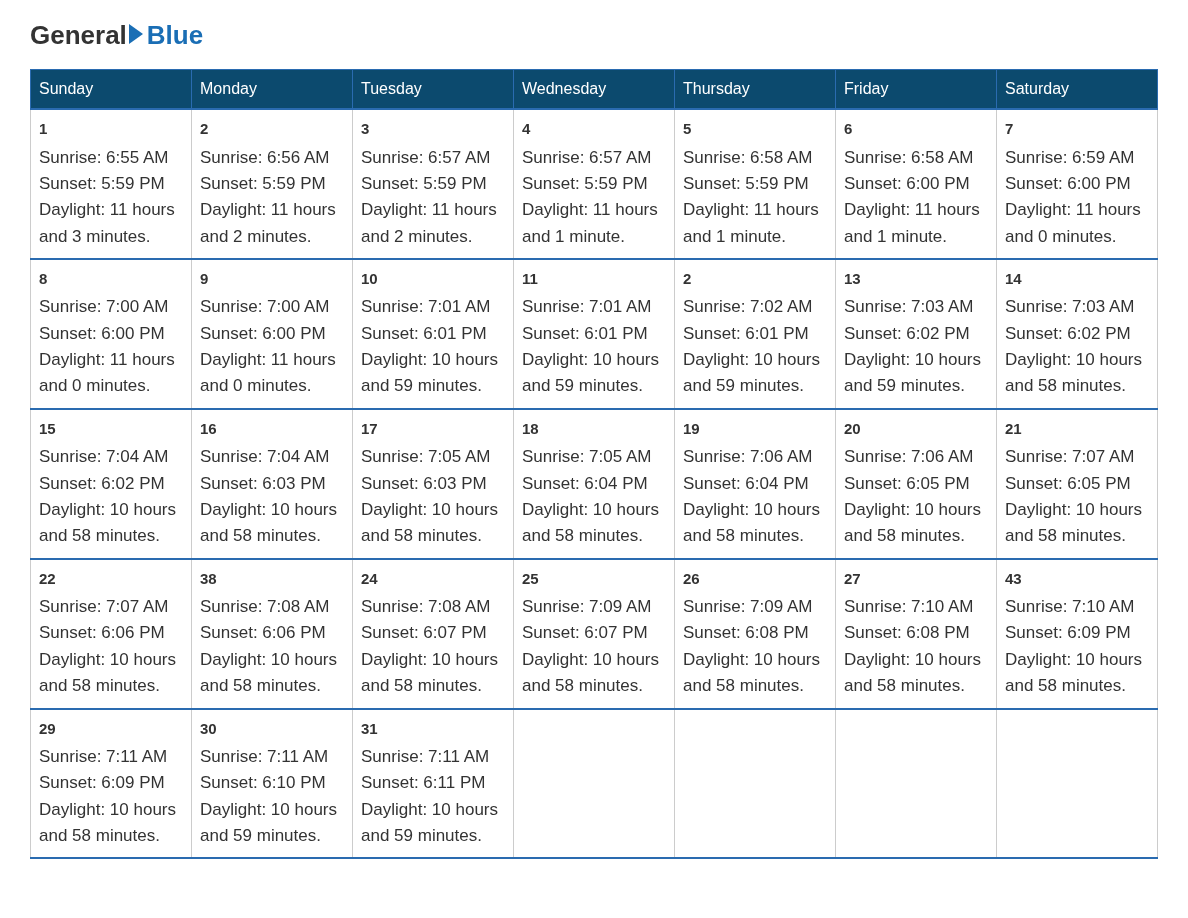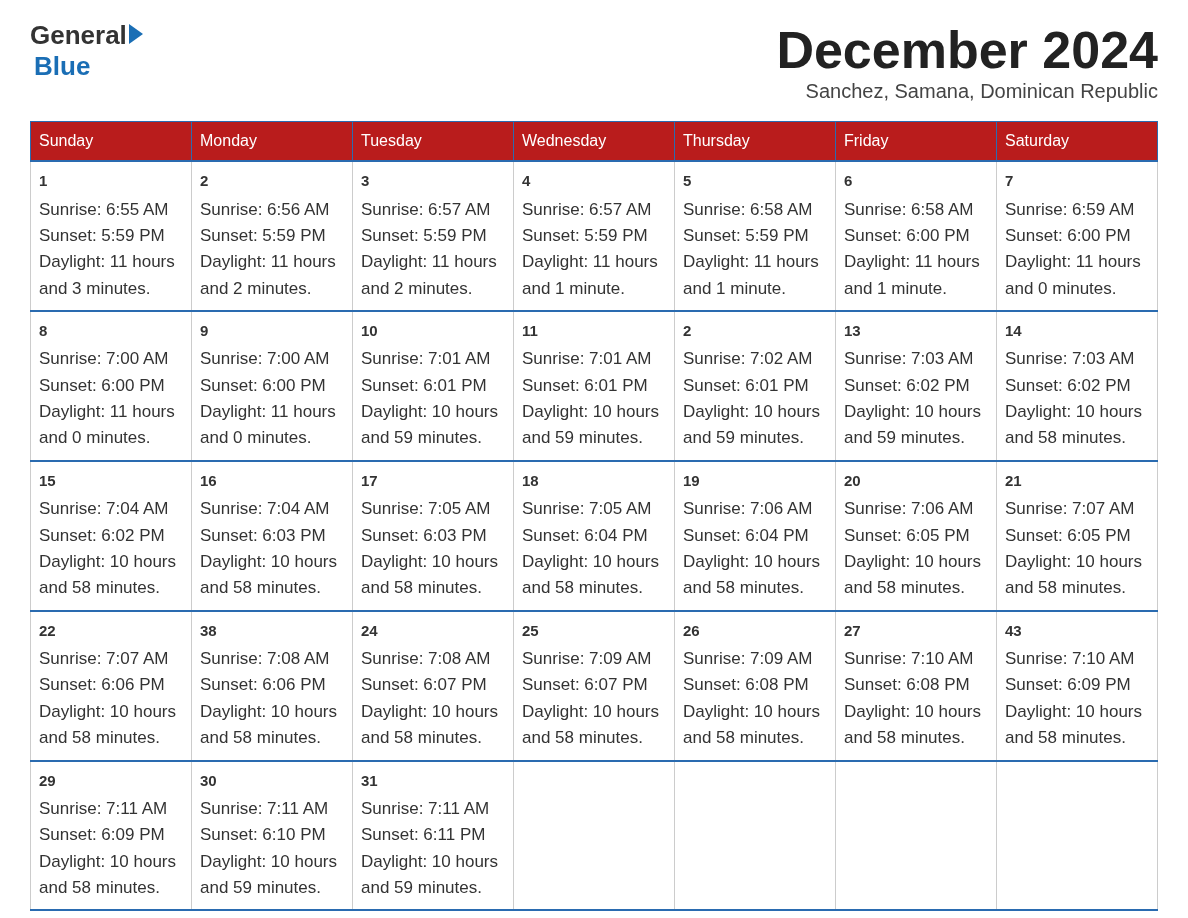--- a/index.html
+++ b/index.html
@@ -25,21 +25,20 @@
       width: 0;
       height: 0;
       border-left: 14px solid #1a6eb5;
       border-top: 10px solid transparent;
       border-bottom: 10px solid transparent;
       margin-left: 2px;
       margin-top: -4px;
     }
     .logo-container {
       display: flex;
-      flex-direction: column;
     }
     .logo-line1 {
       display: flex;
       align-items: center;
     }
     .logo-line2 {
       font-size: 26px;
       font-weight: bold;
       color: #1a6eb5;
       margin-left: 4px;
@@ -55,21 +54,21 @@
     .location {
       font-size: 20px;
       color: #444;
     }
     .calendar-table {
       width: 100%;
       border-collapse: collapse;
       border: 1px solid #aaa;
     }
     .calendar-table th {
-      background-color: #b91c1c;
+      background-color: #0c4a6e;
       color: #fff;
       padding: 10px 8px;
       text-align: left;
       font-size: 16px;
       font-weight: normal;
       border: 1px solid #2a6bb0;
     }
     .calendar-table td {
       vertical-align: top;
       padding: 8px 8px;
@@ -101,24 +100,20 @@
 </head>
 <body>
 
 <div class="header">
   <div class="logo-container">
     <div class="logo-line1">
       <span class="logo-text-general">General</span>
       <div class="logo-arrow"></div>
     </div>
     <div class="logo-line2">Blue</div>
-  </div>
-  <div class="title-section">
-    <div class="month-year">December 2024</div>
-    <div class="location">Sanchez, Samana, Dominican Republic</div>
   </div>
 </div>
 
 <table class="calendar-table">
   <thead>
     <tr>
     <th>Sunday</th>
         <th>Monday</th>
         <th>Tuesday</th>
         <th>Wednesday</th>

